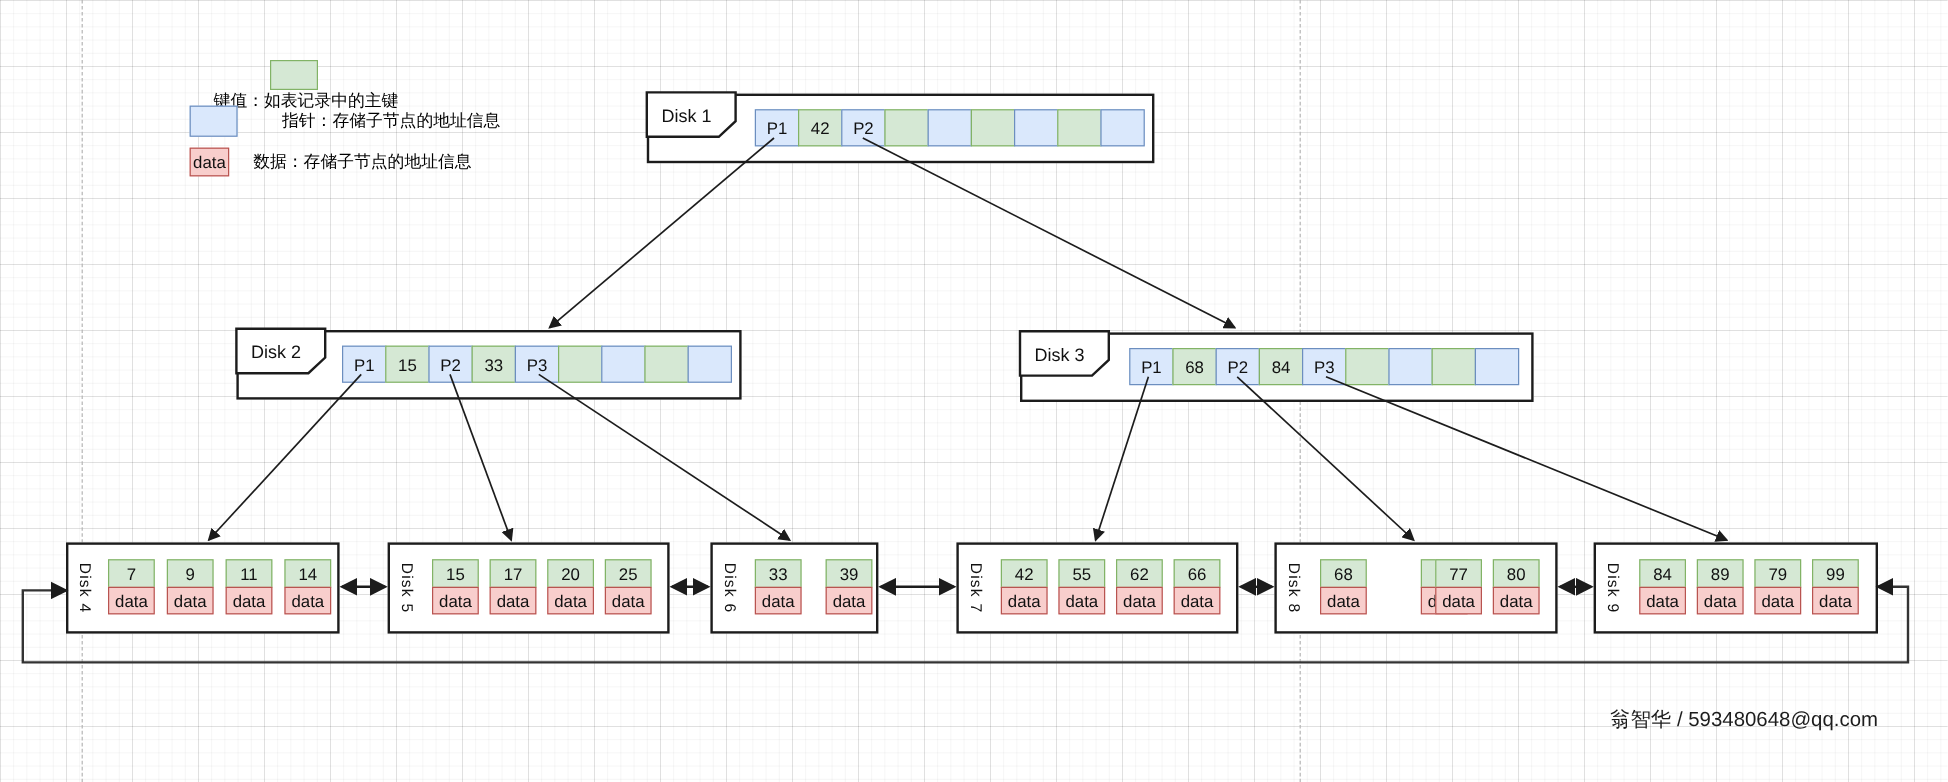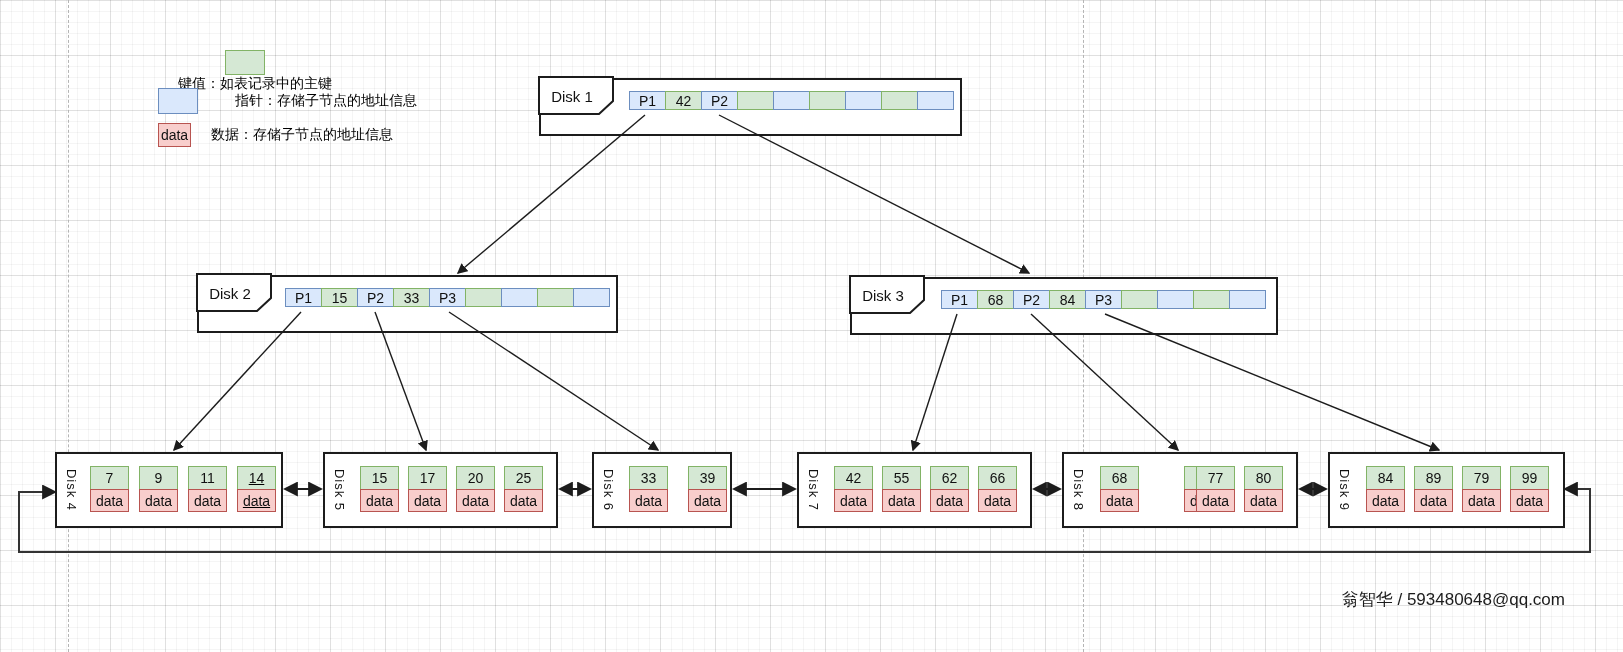--- a/index.html
+++ b/index.html
@@ -30,21 +30,21 @@
     align-items:center;justify-content:center;font-size:14px;color:#111;
   }
   .legend-label{margin-left:20px;font-size:14px;color:#000;white-space:nowrap;}
   
   .node{
     position:absolute;box-sizing:border-box;background:#fff;
     border:2px solid #1c1c1c;
   }
   .cellrow{position:absolute;display:flex;}
   .cell{
-    box-sizing:border-box;width:37px;height:19px;border:1px solid;
+    box-sizing:border-box;width:37px;height:31px;border:1px solid;
     display:flex;align-items:center;justify-content:center;
     font-size:14px;color:#111;margin-left:-1px;
   }
   .cell:first-child{margin-left:0;}
   .cell.key{background:#d5e8d4;border-color:#82b366;}
   .cell.pointer{background:#dae8fc;border-color:#6c8ebf;}
   
   .leaf-label{
     position:absolute;left:7px;top:50%;transform:translateY(-50%);
     writing-mode:vertical-rl;text-orientation:mixed;
@@ -137,21 +137,21 @@
           <div class="kv val">data</div>
         </div>
         <div class="entry" style="left: 82px; top: 12px;">
           <div class="kv key">9</div>
           <div class="kv val">data</div>
         </div>
         <div class="entry" style="left: 131px; top: 12px;">
           <div class="kv key">11</div>
           <div class="kv val">data</div>
         </div>
-        <div class="entry" style="left: 180px; top: 12px; text-decoration: underline;">
+        <div class="entry" style="left: 180px; top: 12px;">
           <div class="kv key">14</div>
           <div class="kv val">data</div>
         </div>
       </div>
       <div class="node" style="left: 323px; top: 452px; width: 235px; height: 76px;">
         <div class="leaf-label">Disk 5</div>
         <div class="entry" style="left: 35px; top: 12px;">
           <div class="kv key">15</div>
           <div class="kv val">data</div>
         </div>

